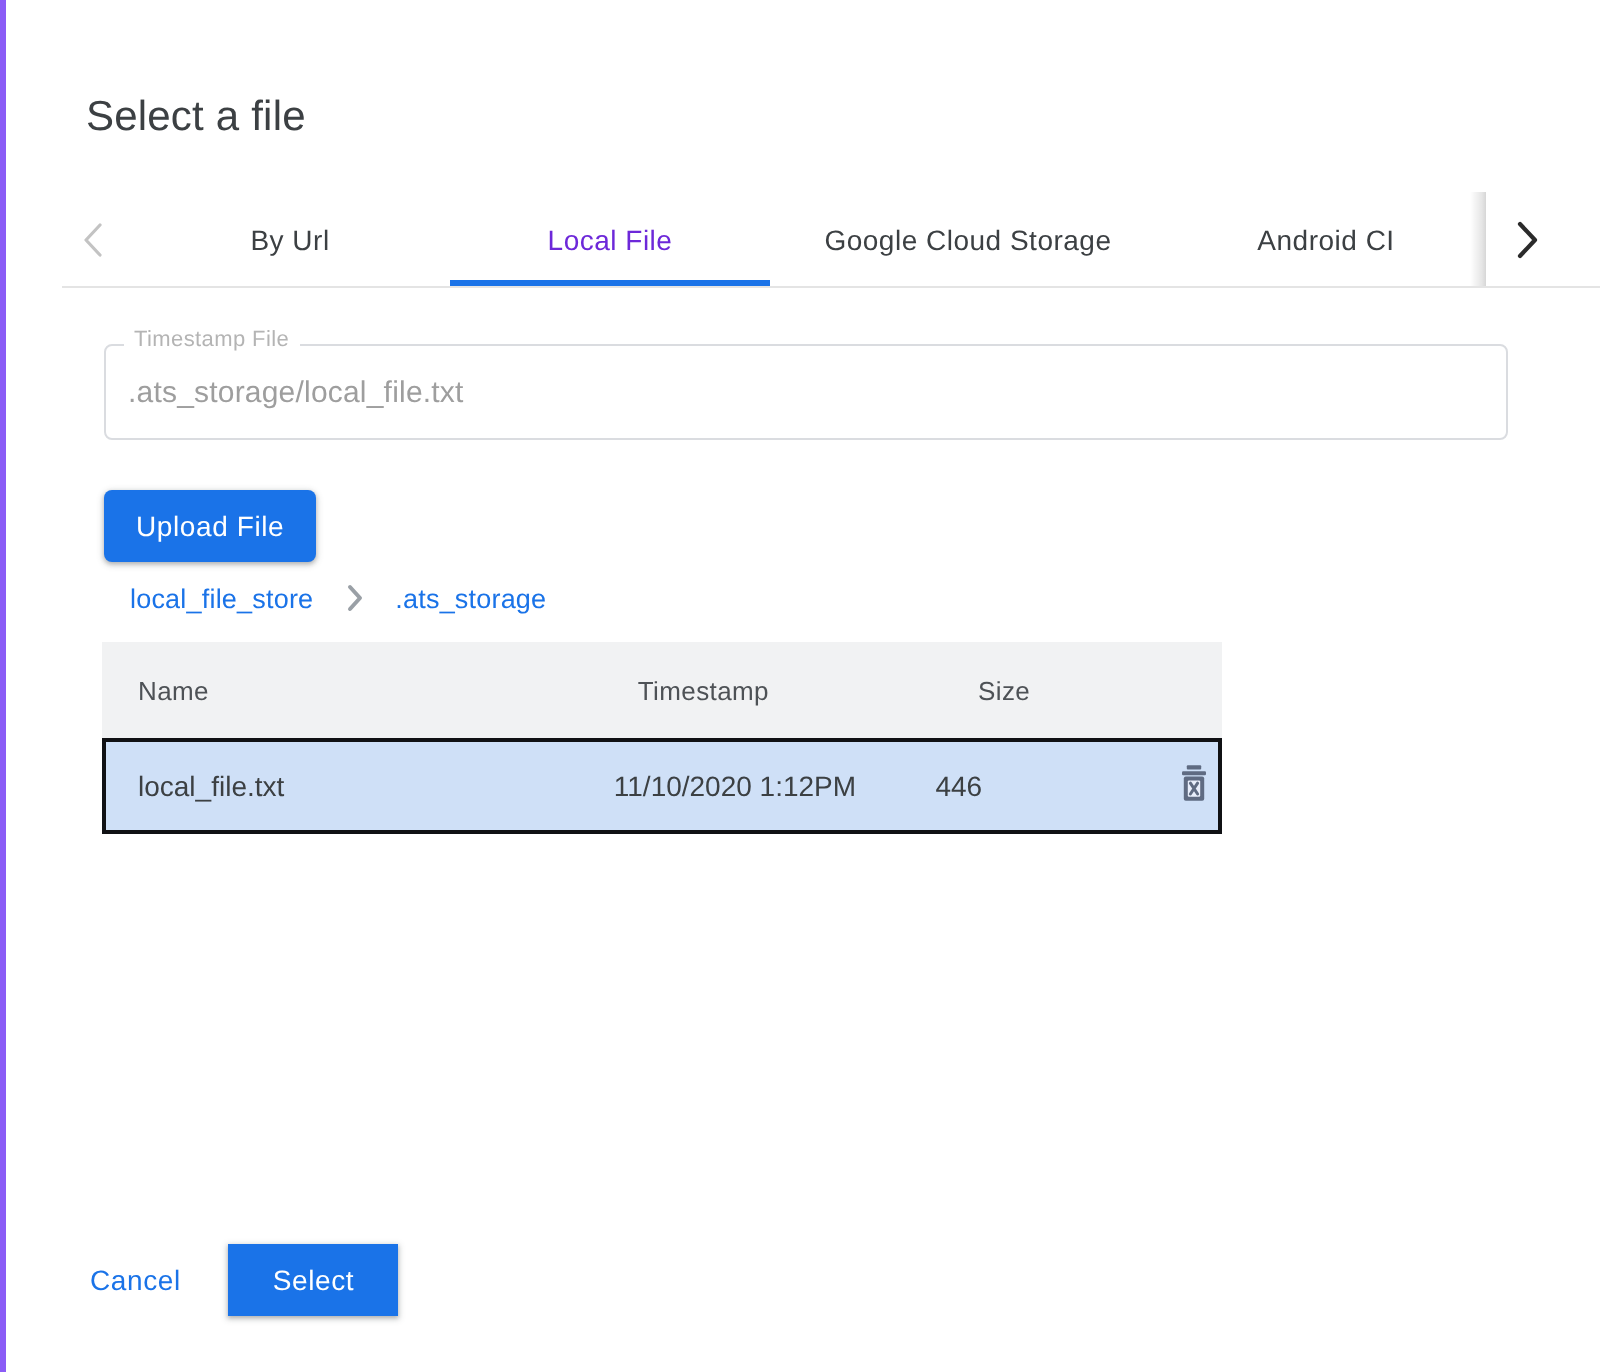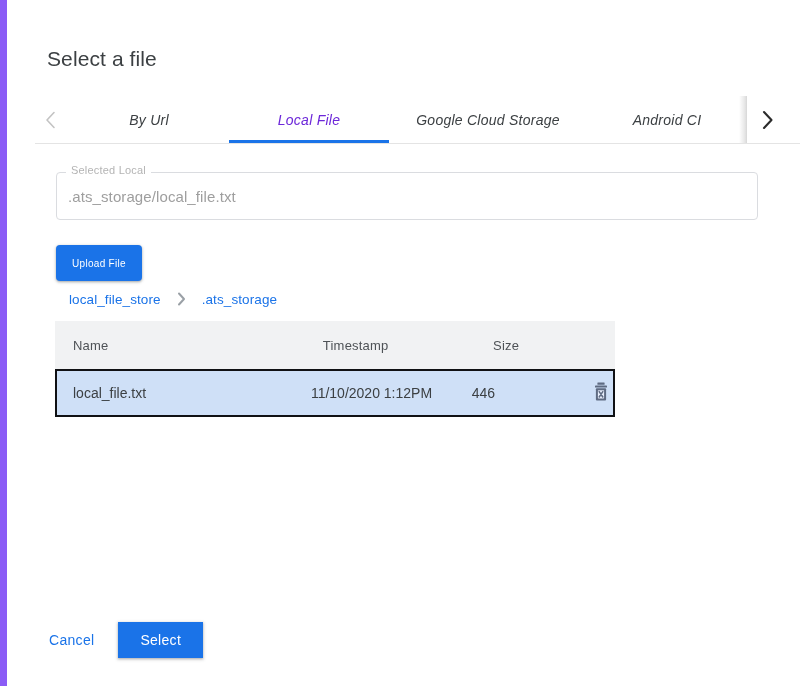--- a/index.html
+++ b/index.html
@@ -12,21 +12,21 @@
     font-family: "Liberation Sans", sans-serif;
     -webkit-font-smoothing: antialiased;
   }
 
   #dialog {
     position: relative;
     width: 800px;
     height: 686px;
     background: #ffffff;
     overflow: hidden;
-    border-left: 7px solid #8b5cf6;
+    border-left: 3px solid #8b5cf6;
     padding-left: 16px;
   }
 
   
   .dialog-title {
     position: absolute;
     left: 40px;
     top: 45px;
     font-size: 21px;
     line-height: 28px;
@@ -83,21 +83,20 @@
 
   .tabs {
     position: absolute;
     left: 62px;
     top: 0;
     width: 678px;
     height: 47px;
     display: flex;
     align-items: center;
     overflow: hidden;
-    font-style: italic;
   }
   .tab {
     position: relative;
     display: flex;
     align-items: center;
     justify-content: center;
     height: 47px;
     padding: 0 12px;
     font-size: 14px;
     letter-spacing: .25px;
@@ -168,21 +167,21 @@
     position: absolute;
     left: 49px;
     top: 245px;
     height: 36px;
     padding: 0 16px;
     display: flex;
     align-items: center;
     justify-content: center;
     background: #1a73e8;
     color: #ffffff;
-    font-size: 10px;
+    font-size: 14px;
     font-weight: 500;
     letter-spacing: .3px;
     border: none;
     border-radius: 4px;
     cursor: pointer;
     box-shadow: 0 1px 2px rgba(60,64,67,.30), 0 1px 3px 1px rgba(60,64,67,.15);
     font-family: "Liberation Sans", sans-serif;
   }
 
   
@@ -347,21 +346,21 @@
       <span>
         <svg width="13" height="20" viewBox="0 0 13 20" fill="none" xmlns="http://www.w3.org/2000/svg">
           <path d="M3 2l7.5 8L3 18" stroke="#2b2b2b" stroke-width="2.1" stroke-linecap="round" stroke-linejoin="round"></path>
         </svg>
       </span>
     </div>
   </div>
 
   <div class="field">
     <div class="field-outline"></div>
-    <div class="field-notch">Selected Local</div>
+    <div class="field-notch">Timestamp File</div>
     <div class="field-value" title=".ats_storage/local_file.txt">.ats_storage/local_file.txt</div>
   </div>
 
   <button class="upload-btn">Upload File</button>
 
   <div class="breadcrumb">
     <span class="crumb">local_file_store</span>
     <span class="crumb-sep">
       <svg width="9" height="14" viewBox="0 0 9 14" fill="none" xmlns="http://www.w3.org/2000/svg">
         <path d="M2 1.5L7 7l-5 5.5" stroke="#9aa0a6" stroke-width="2" stroke-linecap="round" stroke-linejoin="round"></path>

